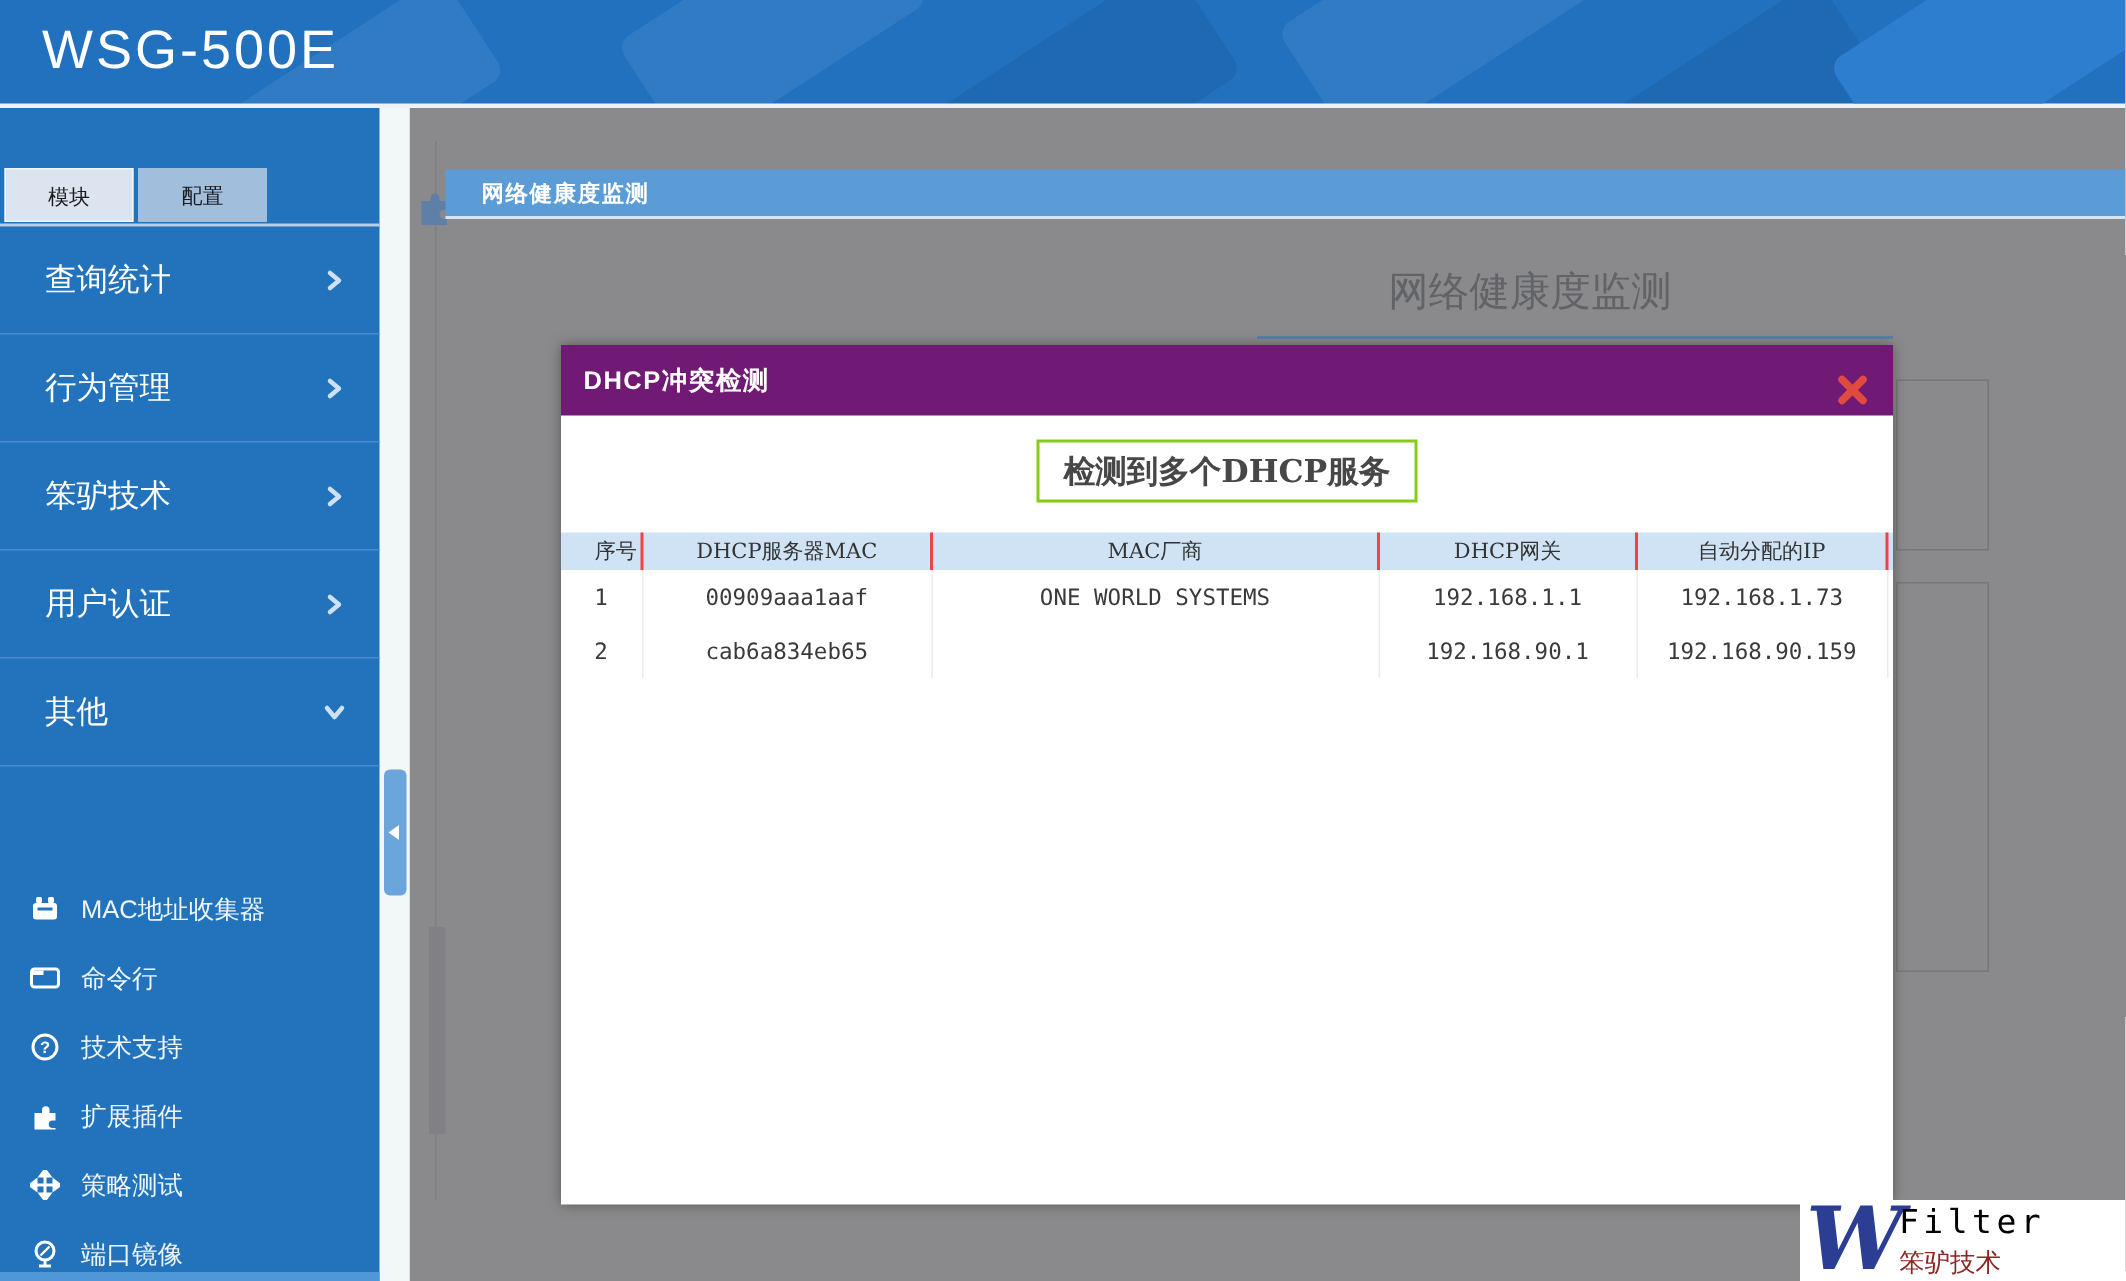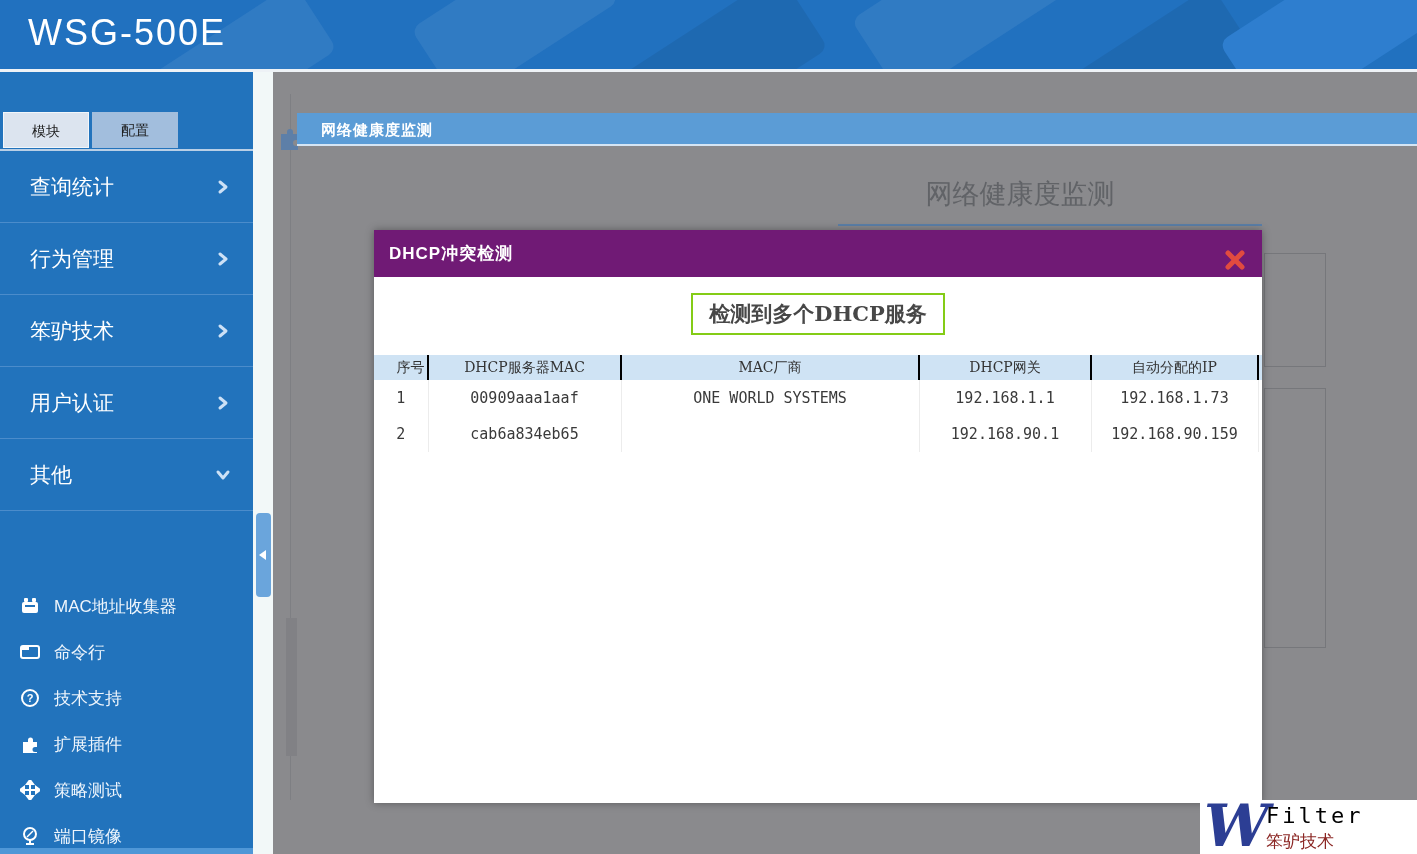--- a/index.html
+++ b/index.html
@@ -75,21 +75,21 @@
                   font-size:17px; font-weight:bold; line-height:47px; padding-left:15px;
                   letter-spacing:1px; }
   .modal-close { position:absolute; right:16px; top:12px; width:22px; height:22px;
                  cursor:pointer; }
   .modal-alert-wrap { text-align:center; margin-top:16px; }
   .modal-alert { display:inline-block; border:2px solid #84cc16; color:#474747;
                  font-size:21px; font-weight:bold; padding:5px 16px; background:#fff;
                  font-family:"DejaVu Serif", serif; }
   .dhcp-table { width:100%; border-collapse:collapse; margin-top:20px; table-layout:fixed; }
   .dhcp-table th { background:#cfe3f4; height:25px; font-size:14px; font-weight:normal;
-                   color:#333; text-align:center; border-left:2px solid #000000;
+                   color:#333; text-align:center; border-left:2px solid #ef4444;
                    font-family:"DejaVu Serif", serif; }
   .dhcp-table th:first-child { border-left:none;padding-left:20px; }
   .dhcp-table td { height:36px; text-align:center; color:#3a3a3a; font-size:15px;
                    border-right:1px solid #ececec; background:#fff;
                    font-family:"DejaVu Sans Mono", monospace; }
   .dhcp-table td:last-child { border-right:none; }
 
   
   .watermark { position:absolute; left:1200px; top:800px; width:217px; height:54px;
                background:#fff; z-index:20; overflow:hidden; }

